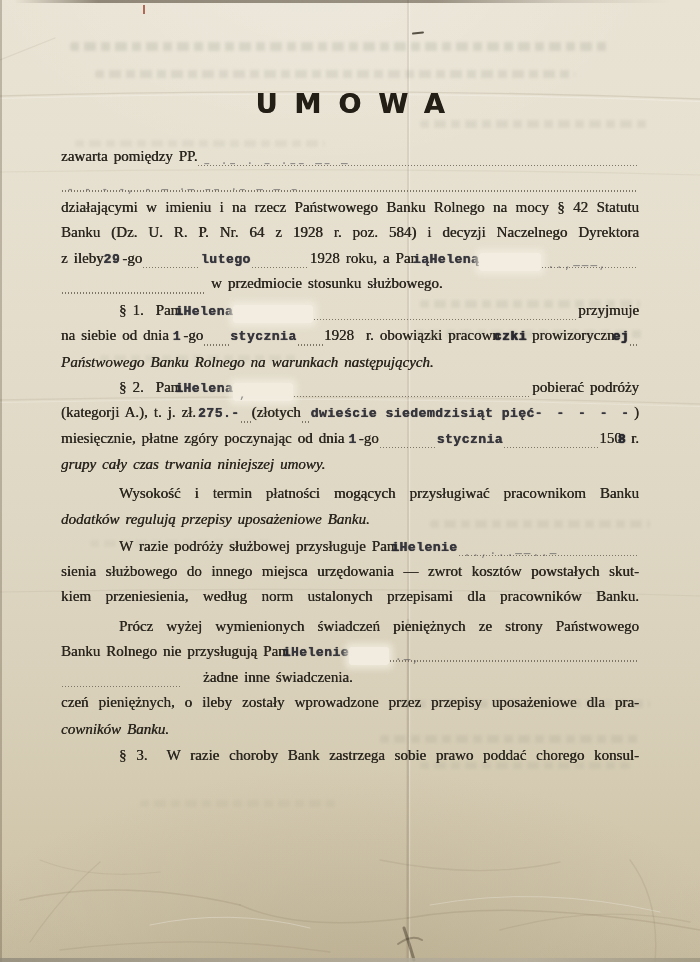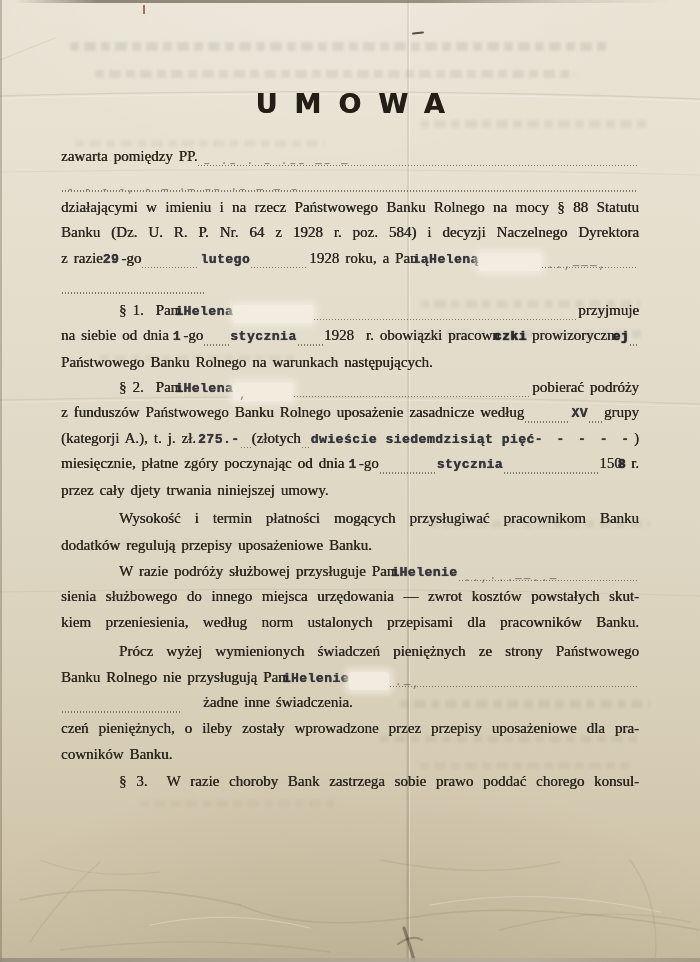--- a/index.html
+++ b/index.html
@@ -34,21 +34,21 @@
 
   
   .content{position:absolute;left:61px;top:0;width:578px;color:var(--ink-print,#2c2820);}
   .title{margin-top:88px;height:40px;text-align:center;
     font-family:"DejaVu Sans","Liberation Sans",sans-serif;font-weight:700;font-size:27px;
     letter-spacing:17px;padding-left:17px;color:#241f16;text-shadow:.5px 0 0 currentColor;}
   .lines{margin-top:20px;}
 
   .line{height:25.45px;position:relative;}
   .flexline{display:flex;align-items:baseline;white-space:nowrap;}
-  .lline{white-space:nowrap;}
+  .lline{white-space:nowrap;font-style:italic;}
   .jline .print{display:block;text-align:justify;text-align-last:justify;white-space:nowrap;}
 
   .print{font-size:15px;color:var(--ink-print,#2c2820);word-spacing:2.2px;
     text-shadow:.35px 0 0 currentColor;}
   .typed{font-family:"Liberation Mono","DejaVu Sans Mono",monospace;font-weight:700;
     font-size:13px;color:var(--ink-typed,#37363c);letter-spacing:.5px;
     text-shadow:0 0 .7px rgba(35,35,45,.9),.4px .4px .6px rgba(35,35,45,.45);}
   .yo{color:#2a2a30;text-shadow:0 0 1.1px #25252c,.6px 0 .8px #25252c;}
 
   .dots{align-self:stretch;position:relative;min-width:0;}
@@ -128,42 +128,43 @@
           <span class="dots" style="flex: 1 1 20px;">
             <span class="tfaint">– ·– · – ·–– —– —</span>
           </span>
         </div>
         <div class="line flexline">
           <span class="dots" style="flex: 1 1 20px;">
             <span class="tfaint">- - - -, -   — ·— –– ·– — — –</span>
           </span>
         </div>
         <div class="line jline">
-          <span class="print">działającymi w imieniu i na rzecz Państwowego Banku Rolnego na mocy § 88 Statutu</span>
+          <span class="print">działającymi w imieniu i na rzecz Państwowego Banku Rolnego na mocy § 42 Statutu</span>
         </div>
         <div class="line jline">
           <span class="print">Banku (Dz. U. R. P. Nr. 64 z 1928 r. poz. 584) i decyzji Naczelnego Dyrektora</span>
         </div>
         <div class="line flexline">
-          <span class="print">z razie</span>
+          <span class="print">z ileby</span>
           <span class="typed" style="margin-left: 0;">29</span>
           <span class="print" style="margin-left: 2px;">-go</span>
           <span class="dots" style="flex: 1 1 20px;"></span>
           <span class="typed">lutego</span>
           <span class="dots" style="flex: 1 1 20px;"></span>
           <span class="print">1928 roku, a Pan</span>
           <span class="typed" style="margin-left: -5px;">ią</span>
           <span class="typed"> Heleną</span>
           <span class="patch" style="flex: 0 0 62px;"></span>
           <span class="dots" style="flex: 2 1 20px;">
             <span class="tfaint">..,———,</span>
           </span>
         </div>
         <div class="line flexline">
           <span class="dots" style="flex: 0 0 146px;"></span>
+          <span class="print" style="margin-left: 4px;">w przedmiocie stosunku służbowego.</span>
           <span class="spacer"></span>
         </div>
         <div class="line flexline" style="padding-left: 58px; margin-top: 1px;">
           <span class="print">§ 1.&nbsp; Pan</span>
           <span class="typed yo" style="margin-left: -3px;">i</span>
           <span class="typed"> Helena</span>
           <span class="patch" style="flex: 0 0 80px;"></span>
           <span class="dots" style="flex: 1 1 20px;"></span>
           <span class="print">przyjmuje</span>
         </div>
@@ -183,27 +184,20 @@
         <div class="line lline"><span class="print">Państwowego Banku Rolnego na warunkach następujących.</span></div>
         <div class="line flexline" style="padding-left: 58px; margin-top: 1px;">
           <span class="print">§ 2.&nbsp; Pan</span>
           <span class="typed yo" style="margin-left: -3px;">i</span>
           <span class="typed"> Helena</span>
           <span class="patch" style="flex: 0 0 60px;">
             <span class="tfaint">,</span>
           </span>
           <span class="dots" style="flex: 1 1 20px;"></span>
           <span class="print">pobierać podróży</span>
-        </div>
-        <div class="line flexline">
-          <span class="print">z funduszów Państwowego Banku Rolnego uposażenie zasadnicze według</span>
-          <span class="dots" style="flex: 1 1 20px;"></span>
-          <span class="typed">XV</span>
-          <span class="dots" style="flex: 0 0 16px;"></span>
-          <span class="print">grupy</span>
         </div>
         <div class="line flexline">
           <span class="print">(kategorji A.), t. j. zł.</span>
           <span class="typed" style="margin-left: 2px;">275.-</span>
           <span class="dots" style="flex: 0 0 12px;"></span>
           <span class="print">(złotych</span>
           <span class="dots" style="flex: 0 0 10px;"></span>
           <span class="typed">dwieście siedemdzisiąt pięć</span>
           <span class="tdash"><span>- - - - - - - - - - - - - - - - - - - - - - - - - - - - - - </span></span>
           <span class="print">)</span>
@@ -212,21 +206,21 @@
           <span class="print">miesięcznie, płatne zgóry poczynając od dnia</span>
           <span class="typed" style="margin-left: 4px;">1</span>
           <span class="print" style="margin-left: 2px;">-go</span>
           <span class="dots" style="flex: 1 1 20px;"></span>
           <span class="typed">stycznia</span>
           <span class="dots" style="flex: 2 1 20px;"></span>
           <span class="print">150</span>
           <span class="typed yo" style="margin-left: -4px;">8</span>
           <span class="print" style="margin-left: 5px;">r.</span>
         </div>
-        <div class="line lline"><span class="print">przez cały djety trwania niniejszej umowy.</span></div>
+        <div class="line lline"><span class="print">grupy cały czas trwania niniejszej umowy.</span></div>
         <div class="line jline" style="padding-left: 58px; margin-top: 4px;">
           <span class="print">Wysokość i termin płatności mogących przysługiwać pracownikom Banku</span>
         </div>
         <div class="line lline"><span class="print">dodatków regulują przepisy uposażeniowe Banku.</span></div>
         <div class="line flexline" style="padding-left: 58px; margin-top: 2px;">
           <span class="print">W razie podróży służbowej przysługuje Pan</span>
           <span class="typed yo" style="margin-left: -3px;">i</span>
           <span class="typed"> Helenie</span>
           <span class="dots" style="flex: 1 1 20px;">
             <span class="tfaint">..,·..——..—</span>

